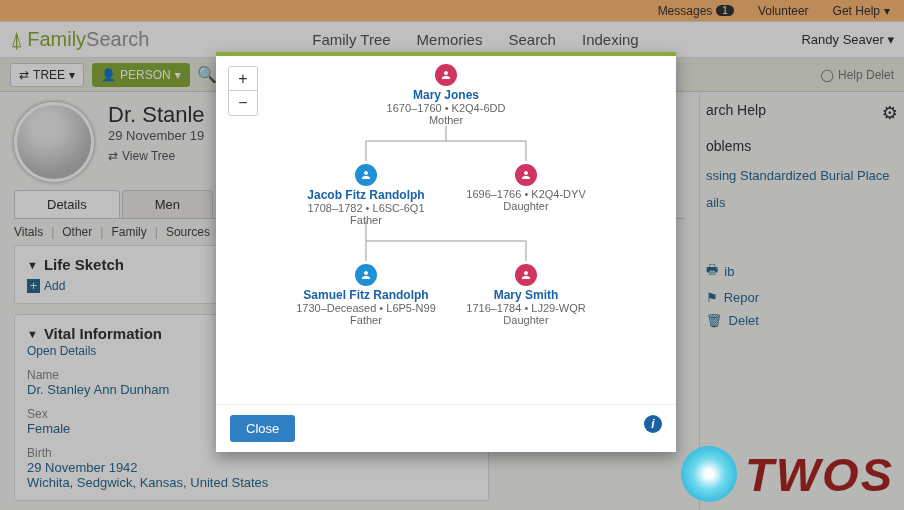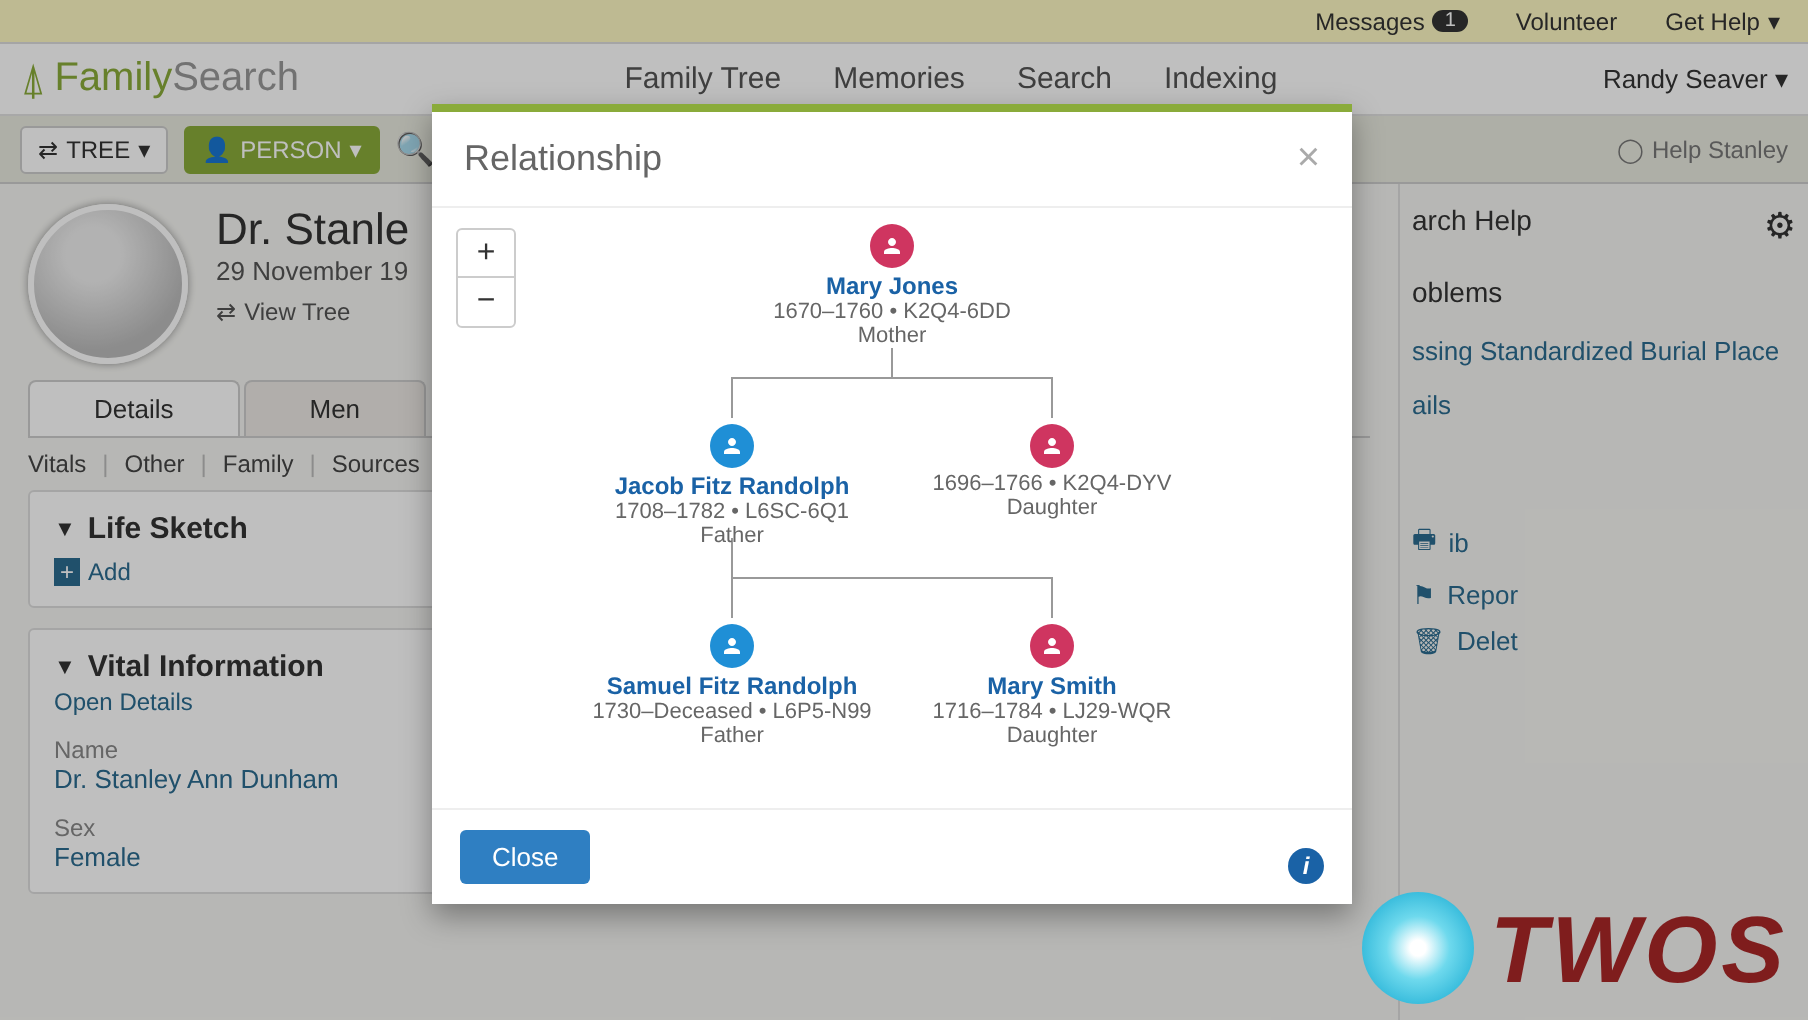--- a/index.html
+++ b/index.html
@@ -1,18 +1,18 @@
 <!DOCTYPE html>
 <html><head>
 <meta charset="utf-8">
 <style>
 * { box-sizing: border-box; margin: 0; padding: 0; }
 body { font-family: Arial, sans-serif; font-size: 13px; color: #333; background: #f5f5f2; width: 904px; height: 510px; position: relative; overflow: hidden; }
 
-.topbar { background: #fef9c3; height: 22px; display: flex; justify-content: flex-end; align-items: center; padding: 0 14px; font-size: 12px; gap: 24px; border-bottom: 1px solid #ddd; }
+.topbar { background: #fdba74; height: 22px; display: flex; justify-content: flex-end; align-items: center; padding: 0 14px; font-size: 12px; gap: 24px; border-bottom: 1px solid #ddd; }
 .topbar .itm { cursor: pointer; display: inline-flex; align-items: center; gap: 4px; }
 .badge { background: #333; color: #fff; border-radius: 8px; padding: 0 6px; font-size: 10px; }
 
 .header { background: #fff; height: 36px; display: flex; align-items: center; justify-content: space-between; padding: 4px 10px; border-bottom: 1px solid #e0e0e0; }
 .logo-area { display: flex; align-items: center; gap: 4px; }
 .logo-glyph { color: #8aab3a; font-size: 22px; }
 .logo-txt { font-size: 20px; font-weight: 500; }
 .logo-txt .f { color: #8aab3a; } .logo-txt .s { color: #999; }
 .main-nav { display: flex; gap: 26px; font-size: 15px; color: #555; }
 .main-nav span { cursor: pointer; }
@@ -69,21 +69,21 @@
 .tree { position: absolute; inset: 0; }
 .tree svg.lines { position: absolute; top: 0; left: 0; width: 100%; height: 100%; }
 .node { position: absolute; text-align: center; width: 160px; font-size: 11px; }
 .node .ic { width: 22px; height: 22px; border-radius: 50%; margin: 0 auto 2px; display: flex; align-items: center; justify-content: center; }
 .node .ic svg { width: 12px; height: 12px; fill: #fff; }
 .node .nm { color: #1a62a6; font-weight: bold; font-size: 12px; cursor: pointer; }
 .node .meta { color: #666; }
 .pink { background: #cf3560; }
 .blue { background: #1f8fd6; }
 
-.modal-foot { padding: 10px 14px; display: flex; justify-content: space-between; align-items: flex-end; border-top: 1px solid #eee; }
+.modal-foot { padding: 10px 14px; display: flex; justify-content: space-between; align-items: flex-start; border-top: 1px solid #eee; }
 .close-btn { background: #2f7fc2; color: #fff; border: none; padding: 6px 16px; border-radius: 3px; cursor: pointer; font-size: 13px; }
 .info-circle { width: 18px; height: 18px; border-radius: 50%; background: #1a62a6; color: #fff; font-weight: bold; display: flex; align-items: center; justify-content: center; font-size: 12px; font-style: italic; cursor: pointer; }
 
 .twos-logo { position: absolute; bottom: 8px; right: 10px; display: flex; align-items: center; gap: 8px; }
 .twos-logo .bulb { width: 56px; height: 56px; background: radial-gradient(circle, #fff 10%, #6ed9ed 40%, #2bb5d8 80%); border-radius: 50%; position: relative; }
 .twos-logo .txt { font-size: 47px; font-weight: 900; color: #7f1d1d; font-style: italic; letter-spacing: 2px; }
 </style>
 </head>
 <body>
 
@@ -122,21 +122,21 @@
       </span>
     <span class="tb-btn person">
         <span>👤</span>
         <span>PERSON</span> 
         <span>▾</span>
       </span>
     <span style="font-size:16px;color:#555;cursor:pointer">🔍</span>
   </div>
   <span class="help-others">
       <span>◯</span>
-      <span>Help Stanley</span>
+      <span>Help Delet</span>
     </span>
 </div>
 
 <div class="page-body">
   <div class="left-col">
     <div class="person-head">
       <div class="portrait"></div>
       <div>
         <div class="person-title">Dr. Stanle</div>
         <div class="person-dates">29 November 19</div>
@@ -179,20 +179,25 @@
           <span>Vital Information</span>
         </h3>
       <div class="open-details">Open Details</div>
       <div class="field">
         <div class="lbl">Name</div>
         <div class="val">Dr. Stanley Ann Dunham</div>
       </div>
       <div class="field">
         <div class="lbl">Sex</div>
         <div class="val">Female</div>
+      </div>
+      <div class="field">
+        <div class="lbl">Birth</div>
+        <div class="val">29 November 1942</div>
+        <div class="val">Wichita, Sedgwick, Kansas, United States</div>
       </div>
     </div>
   </div>
 
   <div class="right-col">
     <span class="gear">⚙</span>
     <div class="r-head">arch Help</div>
     <div style="margin-top:20px" class="r-head">oblems</div>
     <span class="r-link">ssing Standardized Burial Place</span>
     <span class="r-link">ails</span>
@@ -209,24 +214,20 @@
           <span>🗑</span>
           <span>Delet</span>
         </div>
     </div>
   </div>
 </div>
 
 <div class="overlay"></div>
 
 <div class="modal">
-  <div class="modal-head">
-    <span>Relationship</span>
-    <span class="close">×</span>
-  </div>
   <div class="modal-body">
     <div class="zoom-ctrl">
       <div>+</div>
       <div>−</div>
     </div>
     <div class="tree">
       <svg class="lines">
         <path d="M230 70 L230 85 L150 85 L150 105 M230 85 L310 85 L310 105" stroke="#999" fill="none"></path>
         <path d="M150 165 L150 185 L150 205 M150 185 L310 185 L310 205" stroke="#999" fill="none"></path>
       </svg>

